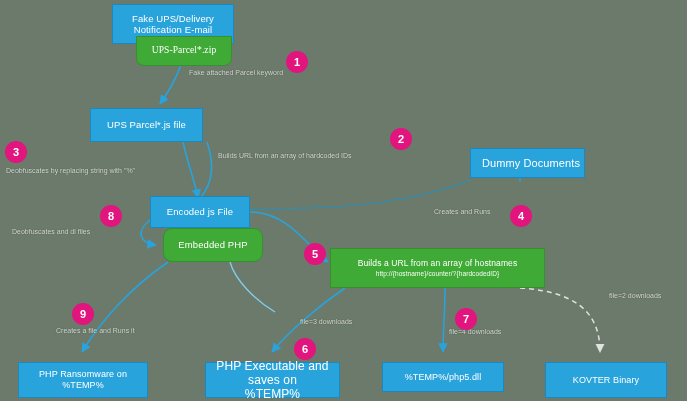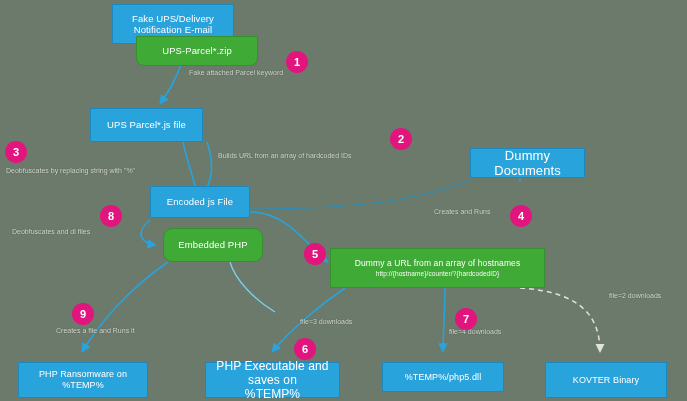--- a/index.html
+++ b/index.html
@@ -84,42 +84,42 @@
     <path d="M168,262 C130,288 100,322 82,352" fill="none" stroke="#29a3dc" stroke-width="1.6" marker-end="url(#ah)"></path>
 
     <path d="M230,262 C235,280 255,300 275,312" fill="none" stroke="#7fd0ef" stroke-width="1.3"></path>
   </svg>
 
   <div class="node blue" style="left:112px;top:4px;width:122px;height:40px;font-size:9.5px;">
     <span style="white-space:pre-line;">Fake UPS/Delivery
 Notification E-mail</span>
   </div>
 
-  <div class="node green" style="left:136px;top:36px;width:122px;height:26px;font-size:9.5px;border-bottom-left-radius:8px;border-bottom-right-radius:8px;">
+  <div class="node green" style="left:136px;top:36px;width:96px;height:26px;font-size:9.5px;border-bottom-left-radius:8px;border-bottom-right-radius:8px;font-family:Liberation Serif, serif;">
     <span>UPS-Parcel*.zip</span>
   </div>
 
   <div class="node blue" style="left:90px;top:108px;width:113px;height:34px;font-size:9.5px;">
     <span>UPS Parcel*.js file</span>
   </div>
 
-  <div class="node blue" style="left:150px;top:186px;width:100px;height:32px;font-size:9.5px;justify-content:center;">
+  <div class="node blue" style="left:150px;top:196px;width:100px;height:32px;font-size:9.5px;justify-content:center;">
     <span>Encoded js File</span>
   </div>
 
   <div class="node green" style="left:163px;top:228px;width:100px;height:34px;font-size:9.5px;border-bottom-left-radius:10px;border-bottom-right-radius:10px;border-radius:9px;">
     <span>Embedded PHP</span>
   </div>
 
-  <div class="node blue" style="left:470px;top:148px;width:115px;height:22px;font-size:13px;">
+  <div class="node blue" style="left:470px;top:148px;width:115px;height:22px;font-size:11px;align-items:flex-end;">
     <span>Dummy Documents</span>
   </div>
 
   <div class="node green" style="left:330px;top:248px;width:215px;height:40px;font-size:8.5px;">
-    <span>Dummy a URL from an array of hostnames</span>
+    <span>Builds a URL from an array of hostnames</span>
     <span class="url">http://{hostname}/counter/?{hardcodedID}</span>
   </div>
 
   <div class="node blue" style="left:18px;top:362px;width:130px;height:36px;font-size:9px;justify-content:center;">
     <span style="white-space:pre-line;">PHP Ransomware on
 %TEMP%</span>
   </div>
 
   <div class="node blue" style="left:205px;top:362px;width:135px;height:36px;font-size:12px;">
     <span style="white-space:pre-line;">PHP Executable and saves on

